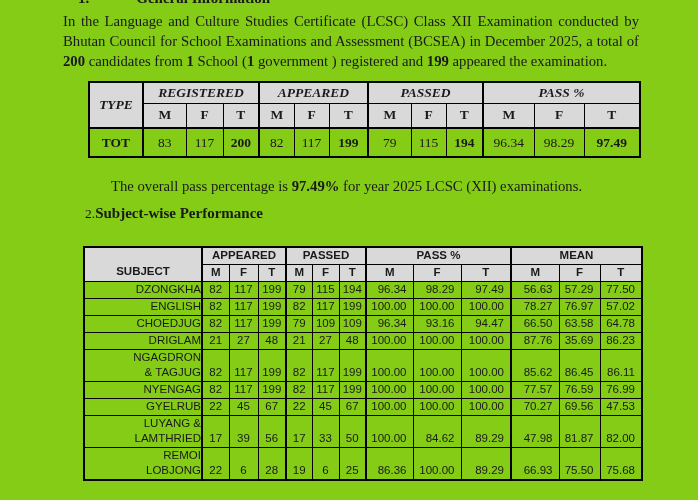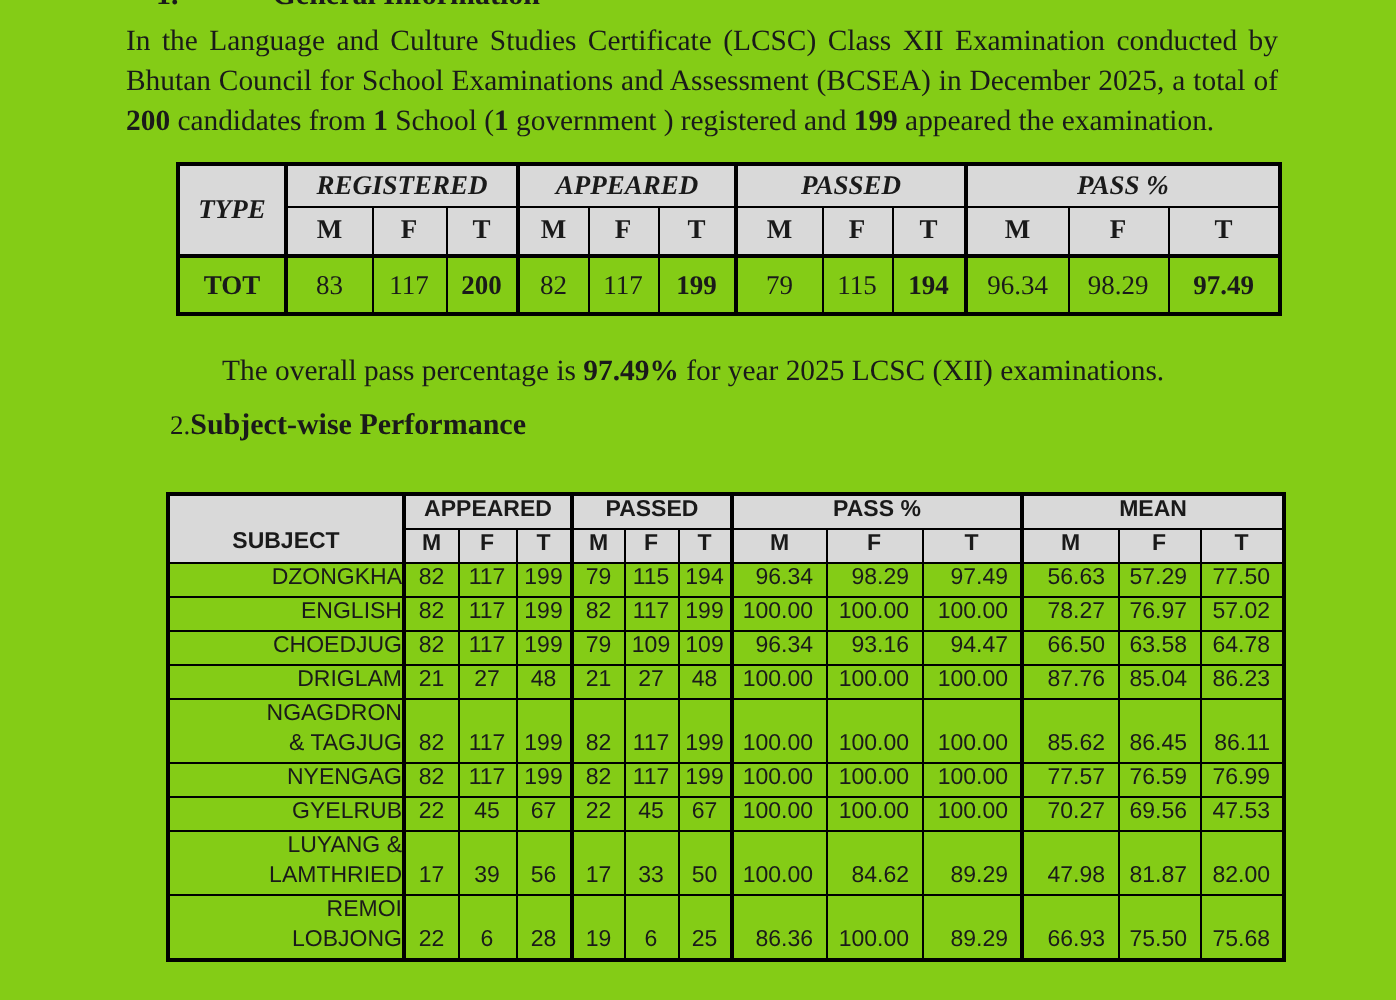--- a/index.html
+++ b/index.html
@@ -242,21 +242,21 @@
           <td class="ctr gs">21</td>
           <td class="ctr">27</td>
           <td class="ctr">48</td>
           <td class="ctr gs">21</td>
           <td class="ctr">27</td>
           <td class="ctr">48</td>
           <td class="rt gs">100.00</td>
           <td class="rt">100.00</td>
           <td class="rt">100.00</td>
           <td class="rt gs">87.76</td>
-          <td class="rt">85.04</td>
+          <td class="rt">35.69</td>
           <td class="rt">86.23</td>
         </tr>
         <tr class="drow">
           <td class="subj">NGAGDRON
 &amp; TAGJUG</td>
           <td class="ctr gs">82</td>
           <td class="ctr">117</td>
           <td class="ctr">199</td>
           <td class="ctr gs">82</td>
           <td class="ctr">117</td>

